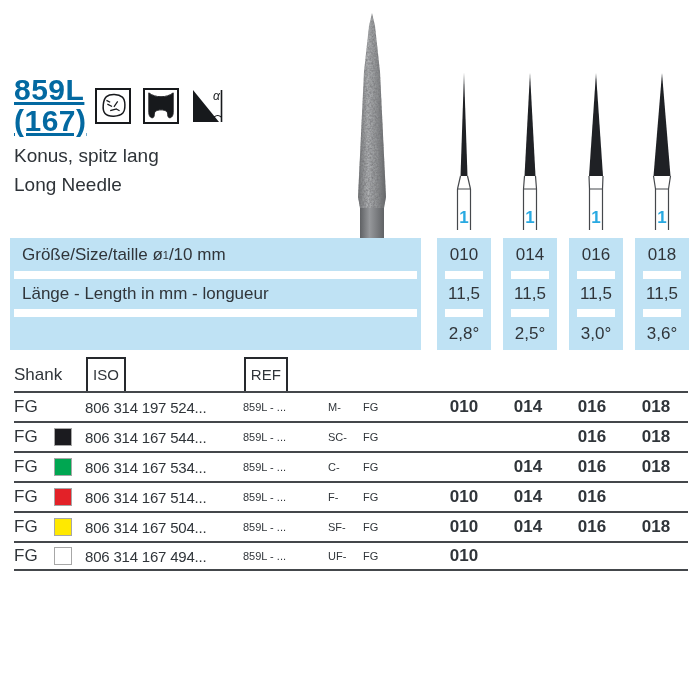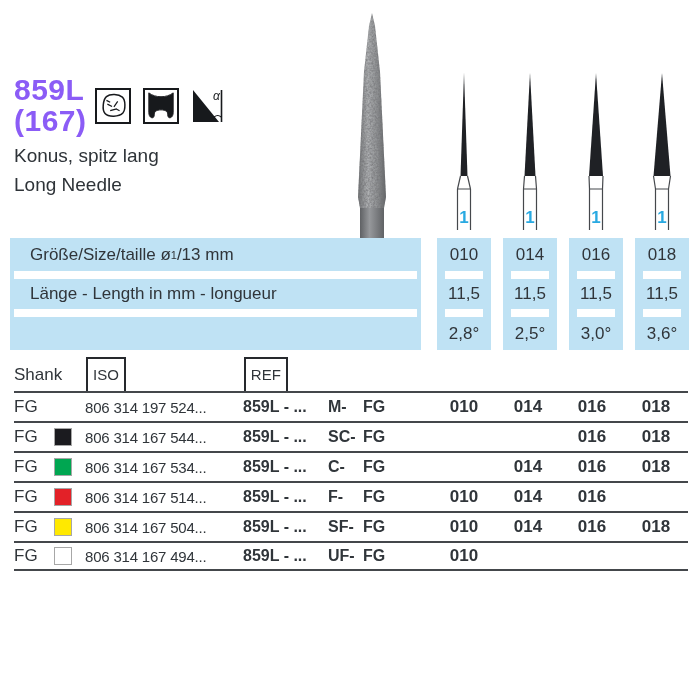--- a/index.html
+++ b/index.html
@@ -1,36 +1,36 @@
 <!DOCTYPE html>
 <html><head>
 <meta charset="utf-8">
 <style>
   html,body{margin:0;padding:0;background:#ffffff;}
   body{font-family:"Liberation Sans", sans-serif;color:#30353a;}
   #page{position:relative;width:700px;height:700px;background:#fff;overflow:hidden;}
 
   
-  .title-block{position:absolute;left:14px;top:74px;font-weight:bold;color:#8b5cf6;
-               font-size:30px;line-height:31px;letter-spacing:.5px;}
+  .title-block{position:absolute;left:14px;top:74px;font-weight:bold;color:#0369a1;
+               font-size:30px;line-height:31px;letter-spacing:.5px;text-decoration:underline;}
   .icon-row{position:absolute;left:95px;top:88px;display:flex;gap:12px;}
   .hdr-icon{width:36px;height:36px;border:2.5px solid #17191c;background:#fff;
             display:flex;align-items:center;justify-content:center;box-sizing:border-box;}
   .hdr-icon.noborder{border:none;}
   .subtitles{position:absolute;left:14px;top:142px;font-size:19px;line-height:28.5px;color:#2e3338;}
 
   
   .photo-bur{position:absolute;left:350px;top:12px;}
   .schem{position:absolute;top:72px;}
   .schem text{font:bold 17px "Liberation Sans",sans-serif;fill:#29a9e1;}
 
   
   .spec-label-cell{position:absolute;left:10px;top:238px;width:411px;height:112px;
       background:#bfe2f4;display:grid;grid-template-rows:33px 8px 30px 8px 33px;box-sizing:border-box;}
-  .spec-label{display:flex;align-items:center;padding-left:20px;font-size:17px;white-space:nowrap;}
+  .spec-label{display:flex;align-items:center;padding-left:12px;font-size:17px;white-space:nowrap;}
   .spec-label sup{font-size:11px;vertical-align:super;line-height:0;}
   .stripe{background:#ffffff;margin:0 4px;}
   .spec-col{position:absolute;top:238px;width:54px;height:112px;background:#bfe2f4;
       display:grid;grid-template-rows:33px 8px 30px 8px 33px;}
   .spec-col .val{display:flex;align-items:center;justify-content:center;font-size:17px;}
   .spec-col .stripe{margin:0 8px;}
   .col-1{left:437px;} .col-2{left:503px;} .col-3{left:569px;} .col-4{left:635px;}
 
   
   .ref-header{position:absolute;left:14px;top:363px;height:24px;display:flex;align-items:center;font-size:17px;}
@@ -41,21 +41,21 @@
 
   .ref-rows{position:absolute;left:14px;top:391px;width:674px;}
   .ref-row{display:grid;height:30px;box-sizing:border-box;border-top:2px solid #44474b;
      grid-template-columns:40px 31px 158px 85px 35px 55px 14px 64px 64px 64px 64px;
      align-items:center;}
   .ref-row:last-child{border-bottom:2px solid #44474b;}
   .c-shank{font-size:17px;}
   .swatch{width:18px;height:18px;border:1px solid #a7a7a7;box-sizing:border-box;}
   .swatch:not([style]){visibility:hidden;}
   .c-iso{font-size:15px;letter-spacing:-0.2px;white-space:nowrap;}
-  .c-refpre,.c-grit,.c-reffg{font-weight:bold;font-size:16px;white-space:nowrap;}
+  .c-refpre,.c-grit,.c-reffg{font-weight:normal;font-size:11px;white-space:nowrap;}
   .c-size{font-weight:bold;font-size:17px;text-align:center;}
 </style>
 </head>
 <body>
 
 <div id="page">
 
   <div class="title-block">
     <div>859L</div>
     <div>(167)</div>
@@ -130,21 +130,21 @@
   <svg class="schem col-4" width="54" height="158" viewBox="0 0 54 158">
     <polygon points="27,1 18.5,104 35.5,104" fill="#1f2125"></polygon>
     <path d="M18.5,104 L20.5,117 M35.5,104 L33.5,117 M20.5,117 L33.5,117 M20.5,117 L20.5,158 M33.5,117 L33.5,158" stroke="#45484c" stroke-width="1.2" fill="none"></path>
     <text x="27" y="151" text-anchor="middle">1</text>
   </svg>
 
   <div class="spec-label-cell">
     <div class="spec-label">
       <span>Größe/Size/taille  ø </span>
         <sup>1</sup>
-        <span>/13 mm</span>
+        <span>/10 mm</span>
     </div>
     <div class="stripe"></div>
     <div class="spec-label">
       <span>Länge - Length in mm - longueur</span>
     </div>
     <div class="stripe"></div>
   </div>
 
   <div class="spec-col col-1">
     <div class="val">010</div>

